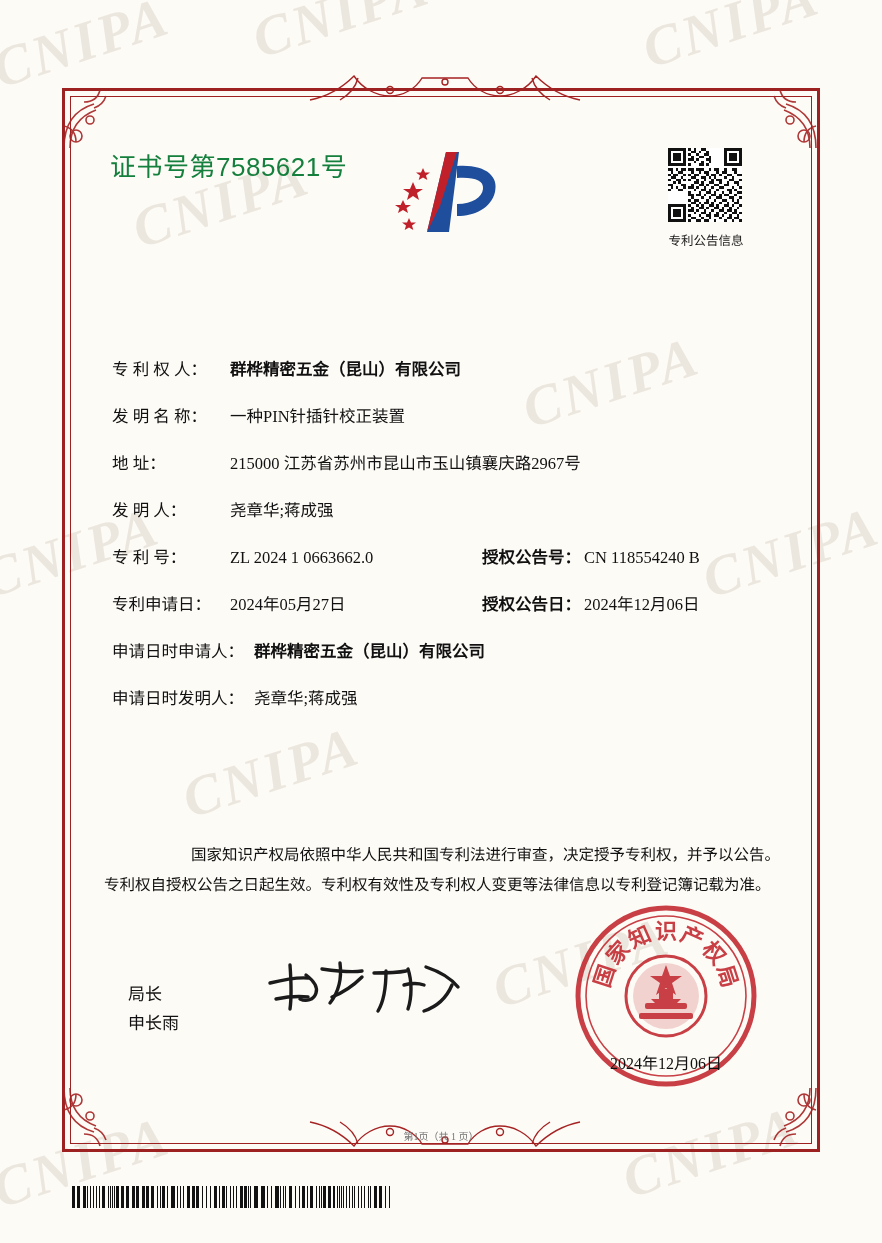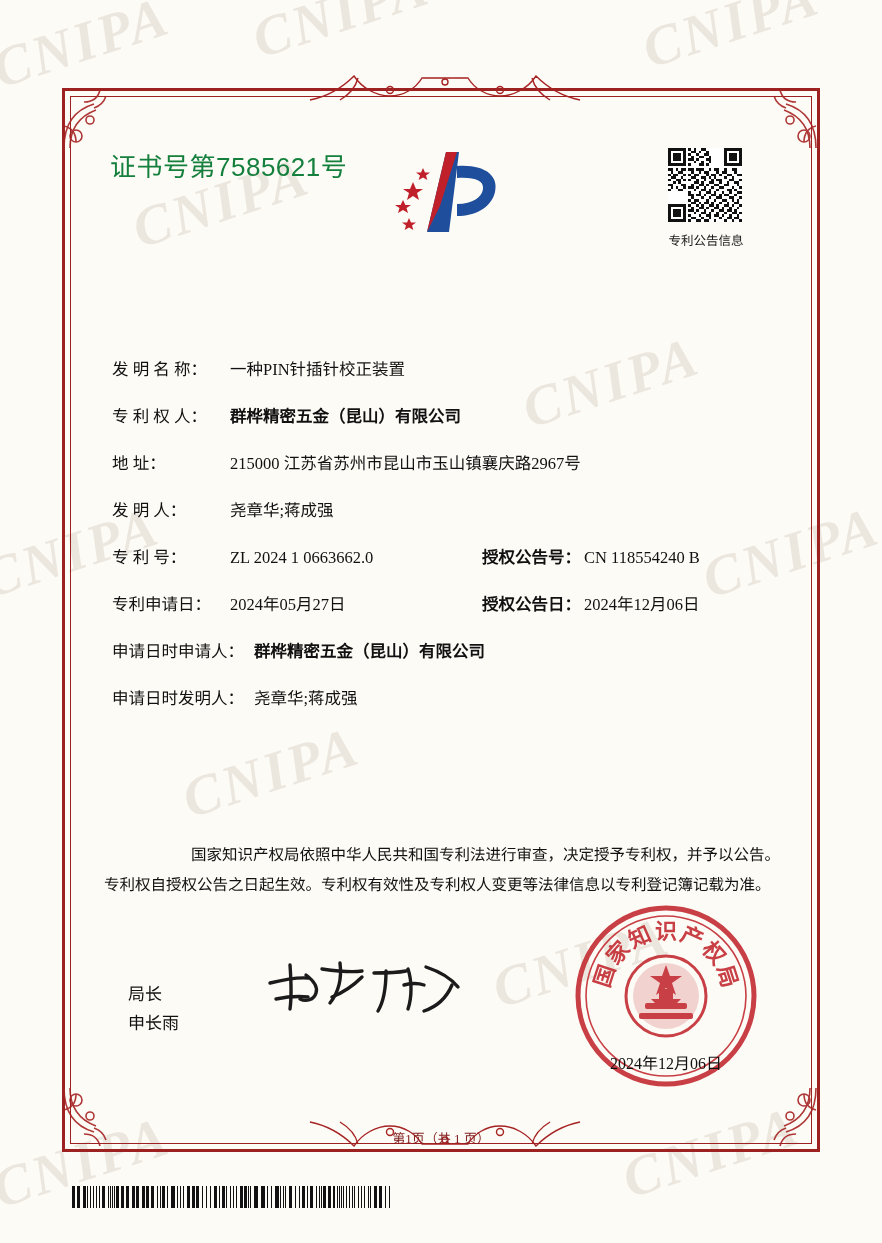--- a/index.html
+++ b/index.html
@@ -214,22 +214,22 @@
     color: #111;
   }
 
   
   .page-no {
     position: absolute;
     left: 0; top: 1128px;
     width: 882px;
     text-align: center;
     font-family: "Liberation Serif", "DejaVu Serif", serif;
-    font-size: 13px;
-    color: #7f1d1d;
+    font-size: 10px;
+    color: #737373;
   }
   .barcode {
     position: absolute;
     left: 72px;
     top: 1186px;
     height: 22px;
     width: 320px;
     display: flex;
     align-items: stretch;
   }
@@ -545,25 +545,25 @@
           <rect x="28" y="28" width="1" height="1"></rect>
       </g>
     </svg>
   </div>
   <div class="qr-caption">专利公告信息</div>
 
 
   <div class="fields">
 
     <div class="row">
+      <span class="lbl">专 利 权 人：</span><span class="val bold">群桦精密五金（昆山）有限公司</span>
+    </div>
+
+    <div class="row">
       <span class="lbl">发 明 名 称：</span><span class="val">一种PIN针插针校正装置</span>
-    </div>
-
-    <div class="row">
-      <span class="lbl">专 利 权 人：</span><span class="val bold">群桦精密五金（昆山）有限公司</span>
     </div>
 
     <div class="row">
       <span class="lbl">地       址：</span><span class="val">215000 江苏省苏州市昆山市玉山镇襄庆路2967号</span>
     </div>
 
     <div class="row">
       <span class="lbl">发   明   人：</span><span class="val">尧章华;蒋成强</span>
     </div>
 

